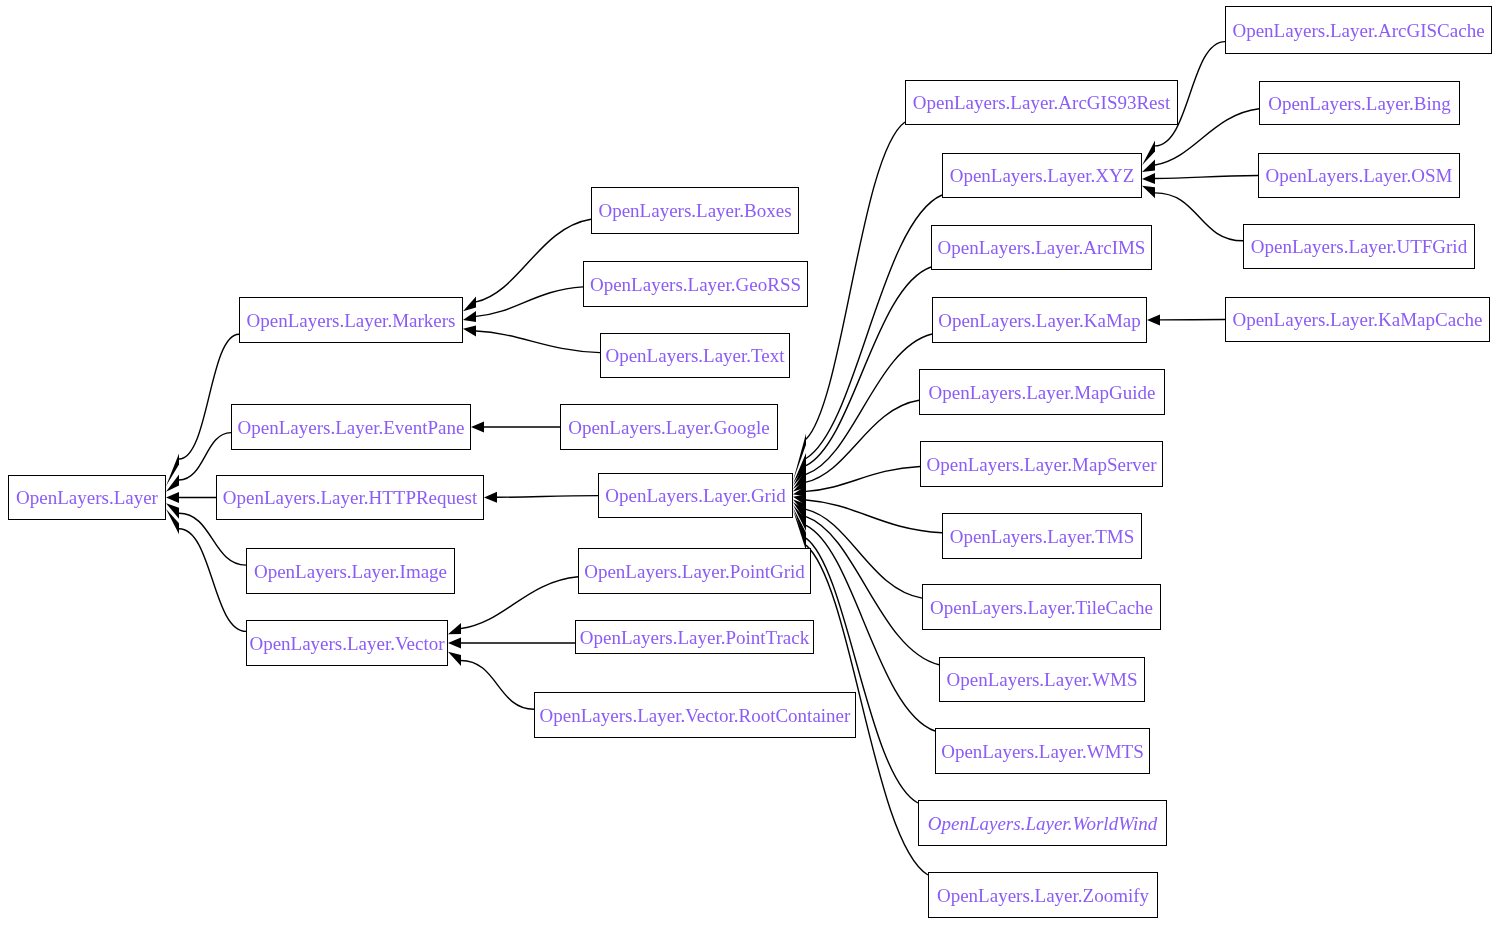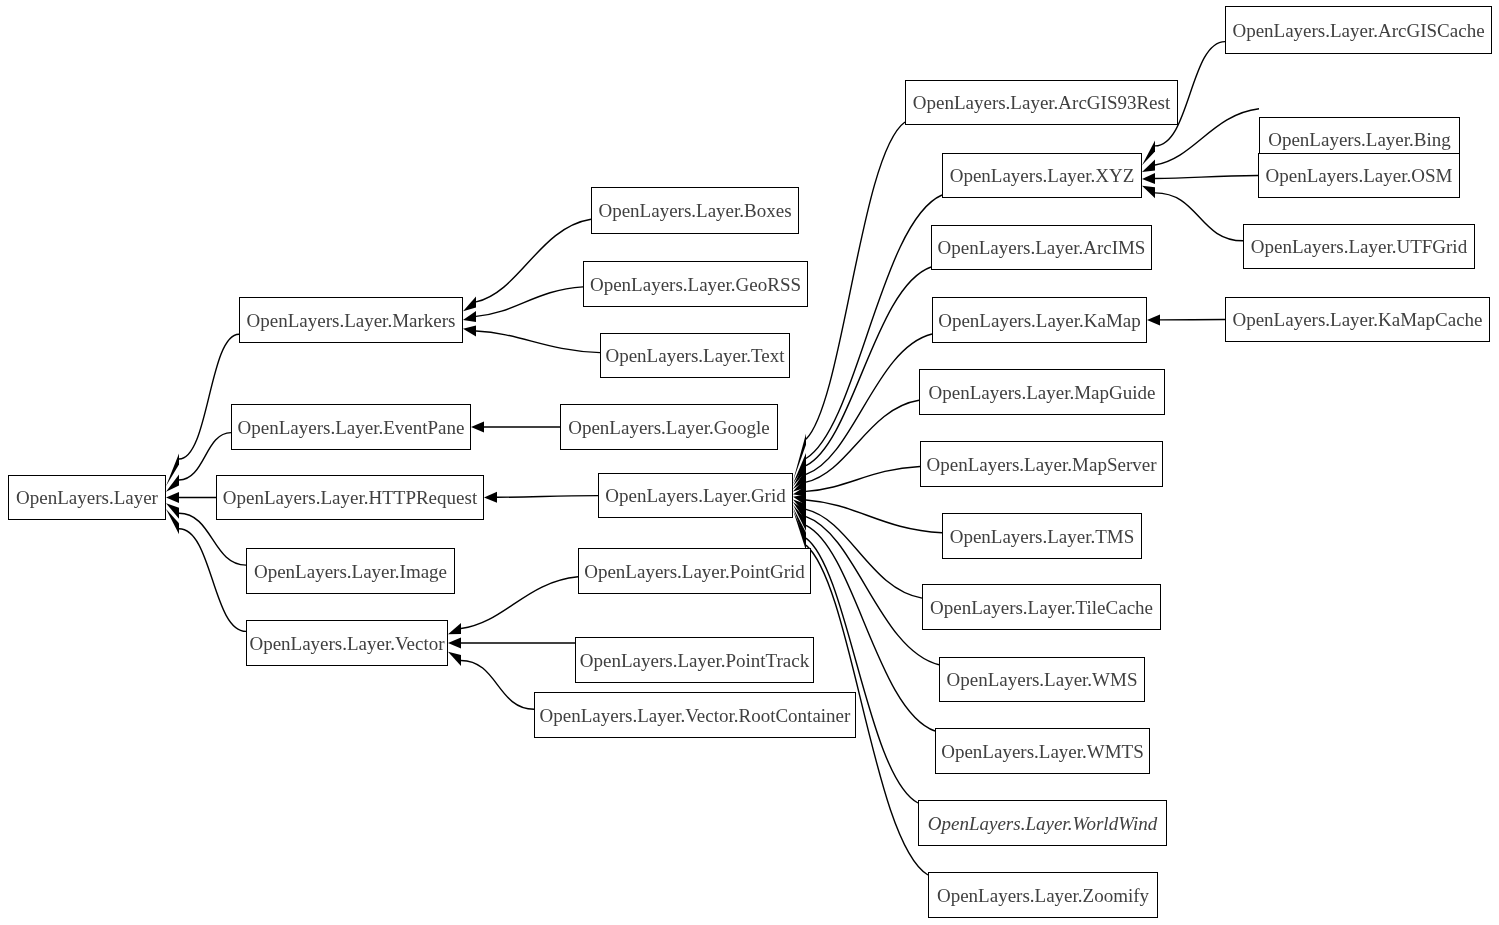--- a/index.html
+++ b/index.html
@@ -31,21 +31,21 @@
     display: flex;
     align-items: center;
     justify-content: center;
     color: #000000;
     white-space: nowrap;
   }
   .node-label {
     font-family: "Liberation Serif", "DejaVu Serif", serif;
     font-size: 19px;
     line-height: 1;
-    color: #404040;
+    color: #8b5cf6;
     letter-spacing: 0px;
   }
   .edge-path {
     fill: none;
     stroke: #000000;
     stroke-width: 1.4px;
   }
   .edge-head {
     fill: #000000;
     stroke: none;
@@ -147,21 +147,21 @@
       </div>
       <div class="node" style="left: 560px; top: 404px; width: 218px; height: 46px;">
         <span class="node-label">OpenLayers.Layer.Google</span>
       </div>
       <div class="node" style="left: 598px; top: 473px; width: 195px; height: 45px;">
         <span class="node-label">OpenLayers.Layer.Grid</span>
       </div>
       <div class="node" style="left: 578px; top: 548px; width: 233px; height: 46px;">
         <span class="node-label">OpenLayers.Layer.PointGrid</span>
       </div>
-      <div class="node" style="left: 575px; top: 620px; width: 239px; height: 46px; margin-top: 17px;">
+      <div class="node" style="left: 575px; top: 620px; width: 239px; height: 34px;">
         <span class="node-label">OpenLayers.Layer.PointTrack</span>
       </div>
       <div class="node" style="left: 534px; top: 692px; width: 322px; height: 46px;">
         <span class="node-label">OpenLayers.Layer.Vector.RootContainer</span>
       </div>
       <div class="node" style="left: 905px; top: 80px; width: 273px; height: 45px;">
         <span class="node-label">OpenLayers.Layer.ArcGIS93Rest</span>
       </div>
       <div class="node" style="left: 942px; top: 153px; width: 200px; height: 45px;">
         <span class="node-label">OpenLayers.Layer.XYZ</span>
@@ -192,21 +192,21 @@
       </div>
       <div class="node" style="left: 918px; top: 800px; width: 249px; height: 46px; font-style: italic;">
         <span class="node-label">OpenLayers.Layer.WorldWind</span>
       </div>
       <div class="node" style="left: 928px; top: 872px; width: 230px; height: 46px;">
         <span class="node-label">OpenLayers.Layer.Zoomify</span>
       </div>
       <div class="node" style="left: 1225px; top: 6px; width: 267px; height: 48px;">
         <span class="node-label">OpenLayers.Layer.ArcGISCache</span>
       </div>
-      <div class="node" style="left: 1259px; top: 81px; width: 201px; height: 44px; margin-top: 36px;">
+      <div class="node" style="left: 1259px; top: 81px; width: 201px; height: 44px;">
         <span class="node-label">OpenLayers.Layer.Bing</span>
       </div>
       <div class="node" style="left: 1258px; top: 153px; width: 202px; height: 45px;">
         <span class="node-label">OpenLayers.Layer.OSM</span>
       </div>
       <div class="node" style="left: 1243px; top: 224px; width: 232px; height: 45px;">
         <span class="node-label">OpenLayers.Layer.UTFGrid</span>
       </div>
       <div class="node" style="left: 1225px; top: 297px; width: 265px; height: 45px;">
         <span class="node-label">OpenLayers.Layer.KaMapCache</span>

